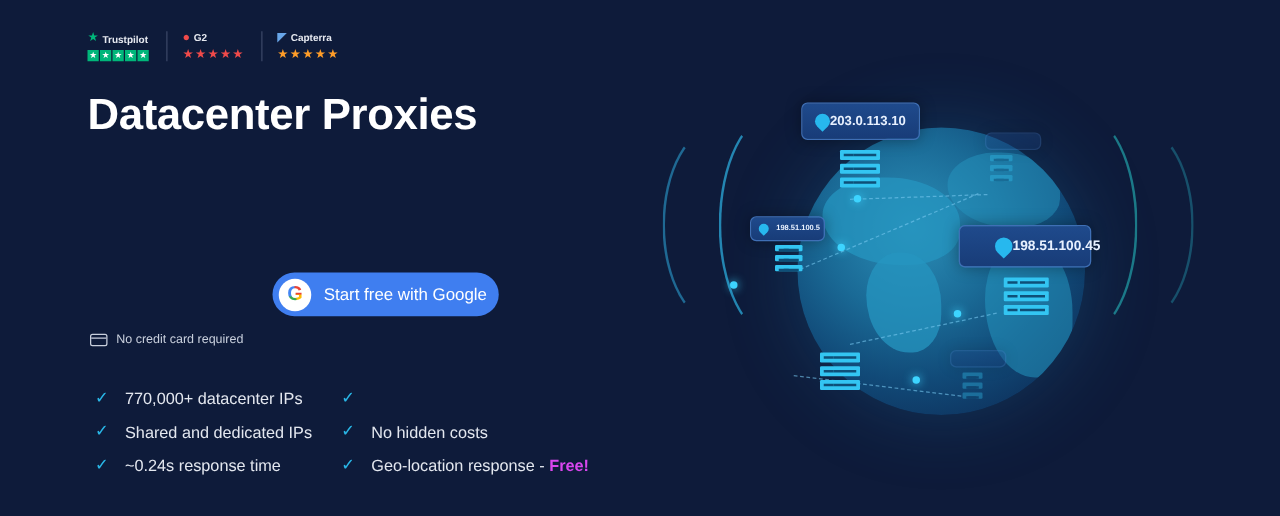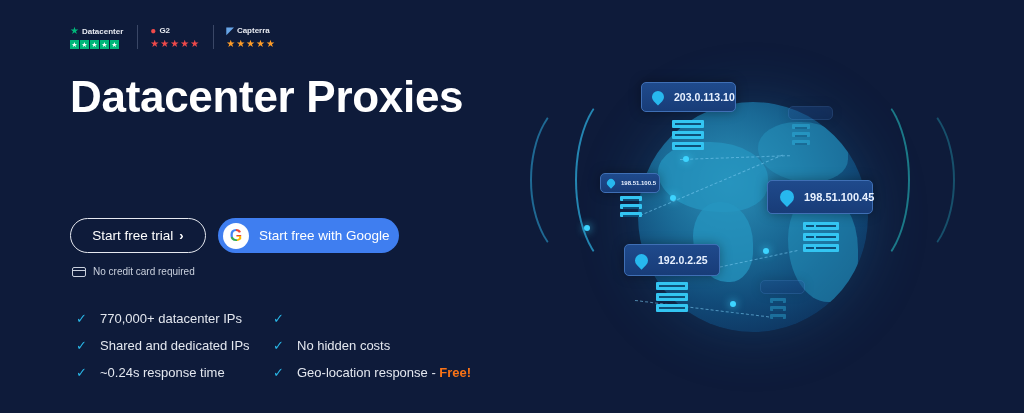--- a/index.html
+++ b/index.html
@@ -15,21 +15,21 @@
   
   .ratings { position: absolute; left: 70px; top: 25px; display: flex; align-items: center; }
   .rating { display: flex; flex-direction: column; gap: 3px; padding-right: 14px; }
   .rating + .rating { padding-left: 12px; border-left: 1px solid #3a4766; }
   .rating-brand { display: flex; align-items: center; gap: 3px; font-size: 8px; font-weight: bold; color: #e6e9f0; height: 11px; }
   .rating-logo { font-size: 10px; line-height: 10px; }
   .stars { display: flex; gap: 1px; }
   .star-box { width: 9px; height: 9px; background: #00b67a; color: #fff; font-size: 7px; line-height: 9px; text-align: center; }
   .star { font-size: 10px; line-height: 10px; }
 
-  .title { position: absolute; left: 70px; top: 72px; font-size: 44px; font-weight: bold; letter-spacing: -0.3px; color: #ffffff; }
+  .title { position: absolute; left: 70px; top: 72px; font-size: 35px; font-weight: bold; letter-spacing: -0.3px; color: #ffffff; }
   .desc { position: absolute; left: 70px; top: 124px; width: 420px; font-size: 15px; line-height: 24px; color: #dfe4ee; }
 
   .btn-trial {
     position: absolute; left: 70px; top: 218px; width: 136px; height: 35px;
     border: 1.5px solid #e6e9f0; border-radius: 18px; background: transparent;
     color: #fff; font-size: 13.5px; display: flex; align-items: center; justify-content: center; gap: 6px;
     font-family: "Liberation Sans", sans-serif;
   }
   .chev { font-size: 13px; font-weight: bold; }
   .btn-google {
@@ -41,34 +41,34 @@
   .g-circle { width: 26px; height: 26px; border-radius: 50%; background: #fff; display: flex; align-items: center; justify-content: center; }
   .g-letter { font-weight: bold; font-size: 16px; background: conic-gradient(#ea4335 0 25%, #fbbc05 0 45%, #34a853 0 70%, #4285f4 0 100%); -webkit-background-clip: text; background-clip: text; color: transparent; }
 
   .no-card { position: absolute; left: 72px; top: 266px; display: flex; align-items: center; gap: 7px; font-size: 10px; color: #c9d0dd; }
   .card-icon { width: 14px; height: 10px; border: 1.2px solid #c9d0dd; border-radius: 2px; position: relative; }
   .card-icon::after { content: ""; position: absolute; left: 0; right: 0; top: 2px; height: 1.5px; background: #c9d0dd; }
 
   .features { position: absolute; left: 76px; top: 309px; display: grid; grid-template-columns: 197px 240px; row-gap: 9px; }
   .feature { display: flex; align-items: center; gap: 14px; font-size: 13px; color: #e3e7ef; height: 18px; }
   .check { color: #29b6e6; font-size: 13px; font-weight: bold; width: 10px; }
-  .free { color: #f97316; font-weight: bold; margin-top: 42px; }
+  .free { color: #d946ef; font-weight: bold; margin-top: 42px; }
 
   
   .illus { position: absolute; left: 520px; top: 40px; width: 470px; height: 340px; }
   .arc { position: absolute; border-radius: 50%; border: 2px solid transparent; }
   .globe {
     position: absolute; left: 118px; top: 62px; width: 230px; height: 230px; border-radius: 50%;
     background: radial-gradient(circle at 40% 35%, #2b8fb8 0%, #1a6a96 35%, #114a78 60%, #0d2f5a 85%, #0e1b3a 100%);
     box-shadow: 0 0 60px rgba(30,140,200,0.25);
     overflow: hidden;
   }
   .land { position: absolute; background: #2596c0; opacity: 0.75; border-radius: 45% 55% 40% 60%; }
   .ip-tag {
-    position: absolute; display: flex; align-items: center; gap: 10px;
+    position: absolute; display: flex; align-items: center; 
     background: linear-gradient(180deg, #1f4a8c, #183c78); border: 1px solid #3f6fb5;
     border-radius: 5px; color: #e8f1ff; font-weight: bold;
     box-shadow: 0 0 12px rgba(0,0,0,0.35);
   }
   .pin { width: 12px; height: 12px; background: #27b8ee; border-radius: 50% 50% 50% 0; transform: rotate(-45deg); flex-shrink: 0; }
   .server { position: absolute; display: flex; flex-direction: column; gap: 3px; }
   .srv { height: 8px; background: #33c5f2; border-radius: 1px; position: relative; }
   .srv::after { content: ""; position: absolute; right: 3px; top: 3px; width: 55%; height: 2px; background: #0e4f78; }
   .srv::before { content: ""; position: absolute; left: 3px; top: 3px; width: 8px; height: 2px; background: #0e4f78; }
   .dot { position: absolute; width: 6px; height: 6px; border-radius: 50%; background: #3dd4ff; box-shadow: 0 0 8px #3dd4ff; }
@@ -77,21 +77,21 @@
 </style>
 </head>
 <body>
 
 <div class="hero">
 
   <div class="ratings">
     <div class="rating">
       <div class="rating-brand">
         <span class="rating-logo" style="color:#00b67a">★</span>
-        <span>Datacenter</span>
+        <span>Trustpilot</span>
       </div>
       <div class="stars">
         <span class="star-box">★</span>
         <span class="star-box">★</span>
         <span class="star-box">★</span>
         <span class="star-box">★</span>
         <span class="star-box">★</span>
       </div>
     </div>
     <div class="rating">
@@ -117,24 +117,20 @@
         <span class="star">★</span>
         <span class="star">★</span>
         <span class="star">★</span>
         <span class="star">★</span>
       </div>
     </div>
   </div>
 
   <h1 class="title">Datacenter Proxies</h1>
 
-  <button class="btn-trial">
-    <span>Start free trial</span>
-    <span class="chev">›</span>
-  </button>
 
   <button class="btn-google">
     <span class="g-circle">
         <span class="g-letter">G</span>
       </span>
     <span>Start free with Google</span>
   </button>
 
   <div class="no-card">
     <span class="card-icon"></span>
@@ -193,28 +189,24 @@
     <div class="dot" style="left:64px; top:185px;"></div>
 
     <div class="ip-tag" style="left:121px; top:42px; width:95px; height:30px; padding-left:10px; font-size:10.5px;">
       <span class="pin"></span>
       <span>203.0.113.10</span>
     </div>
     <div class="ip-tag" style="left:80px; top:133px; width:60px; height:20px; padding-left:6px; font-size:6px; gap:6px;">
       <span class="pin" style="width:8px;height:8px;"></span>
       <span>198.51.100.5</span>
     </div>
-    <div class="ip-tag" style="left:247px; top:140px; width:106px; height:34px; padding-left:12px; font-size:11px;">
+    <div class="ip-tag" style="left:247px; top:140px; width:106px; height:34px; padding-left:28px; font-size:11px;">
       <span class="pin" style="width:14px;height:14px;"></span>
       <span>198.51.100.45</span>
     </div>
-    <div class="ip-tag" style="left:104px; top:204px; width:96px; height:32px; padding-left:10px; font-size:10.5px;">
-      <span class="pin" style="width:13px;height:13px;"></span>
-      <span>192.0.2.25</span>
-    </div>
 
     <div class="ip-tag faint" style="left:268px; top:66px; width:45px; height:14px;"></div>
     <div class="ip-tag faint" style="left:240px; top:240px; width:45px; height:14px;"></div>
 
     <div class="server" style="left:152px; top:80px; width:32px;">
       <div class="srv"></div>
         <div class="srv"></div>
         <div class="srv"></div>
     </div>
     <div class="server" style="left:100px; top:156px; width:22px;">

